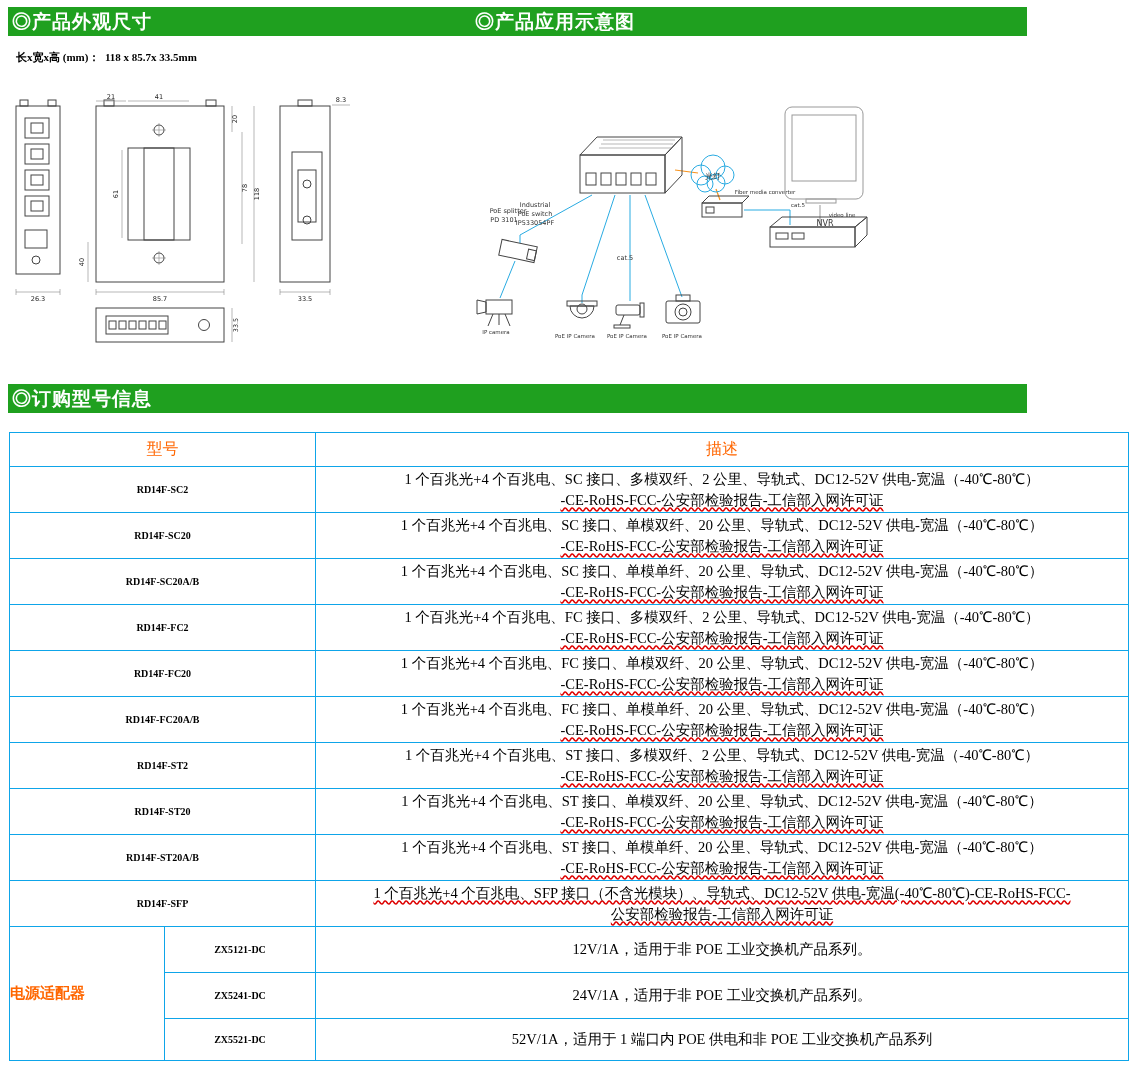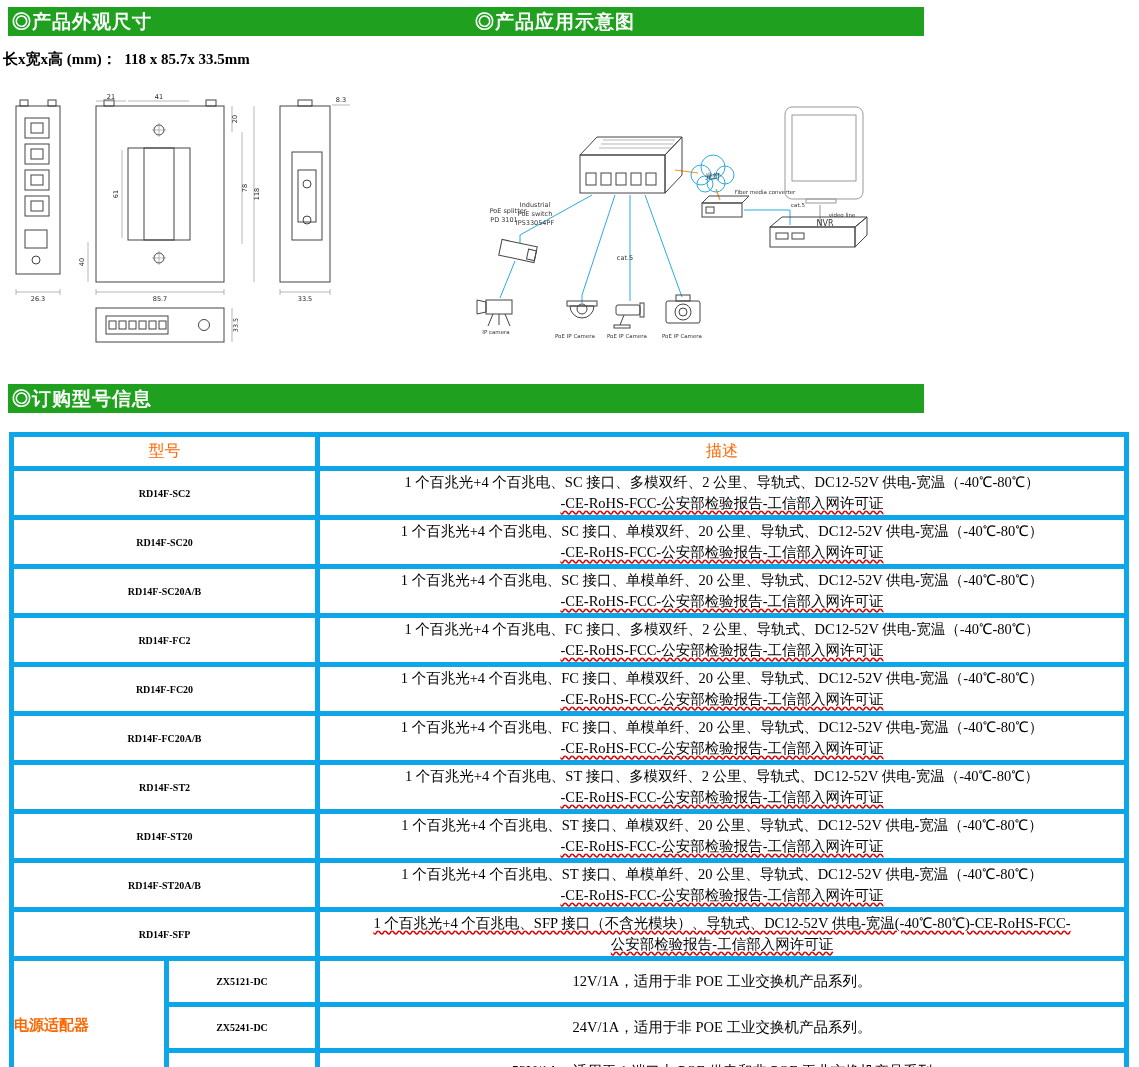--- a/index.html
+++ b/index.html
@@ -1,46 +1,46 @@
 <!DOCTYPE html>
 <html><head>
 <meta charset="utf-8">
 <style>
   * { margin:0; padding:0; box-sizing:border-box; }
   html,body { width:1139px; height:1067px; background:#fff; }
   body { position:relative; font-family:"Liberation Serif", serif; color:#000; overflow:hidden; }
 
-  .bar { position:absolute; left:8px; width:916px; height:29px; background:#1fa01f; }
+  .bar { position:absolute; left:8px; width:1019px; height:29px; background:#1fa01f; }
   .bar .t { position:absolute; top:0; color:#fff; font-family:"Liberation Sans", sans-serif;
             font-weight:700; font-size:19px; line-height:29px; letter-spacing:1px; white-space:nowrap; }
   #bar1 { top:7px; }
   #bar2 { top:384px;text-decoration:underline; }
   #sec1 { left:4px; }
   #sec2 { left:467px;text-align:center; }
   #sec3 { left:4px; }
 
-  .size-note { position:absolute; left:3px; top:50px; font-size:15px; font-weight:700; white-space:pre; }
+  .size-note { position:absolute; left:16px; top:50px; font-size:11px; font-weight:700; white-space:pre; }
 
   .drawings  { position:absolute; left:8px;  top:92px;  width:352px; height:256px; }
   .appdiagram{ position:absolute; left:420px; top:95px; width:500px; height:265px; }
 
   svg .dim { font-size:6.5px; fill:#222; stroke:none; font-family:"DejaVu Sans", sans-serif; text-anchor:middle; }
   svg .lbl { fill:#333; stroke:none; font-family:"DejaVu Sans", sans-serif; text-anchor:middle; }
   svg .lbl.s { font-size:5.5px; }
   svg .lbl.m { font-size:6.5px; }
   svg .lbl.l { font-size:8px; }
   svg .dimline { stroke:#888; stroke-width:0.6; fill:none; }
   svg .edge { stroke:#444; stroke-width:1; fill:none; }
   svg .blue { stroke:#29abe2; stroke-width:1; fill:none; }
   svg .orange { stroke:#f7931e; stroke-width:1.2; fill:none; }
   svg .gray { stroke:#999; stroke-width:1; fill:none; }
 
   table.order { position:absolute; left:9px; top:432px; width:1120px; border-collapse:collapse;
                 font-family:"Liberation Serif", serif; table-layout:fixed; }
-  table.order td { border:5px solid #0ea5e9; vertical-align:middle; }
+  table.order td { border:1px solid #0ea5e9; vertical-align:middle; }
   table.order .hd td { height:34px; text-align:center; color:#f60; font-size:16px; }
   table.order td.model { text-align:center; font-weight:700; font-size:10px; font-family:"Liberation Serif", serif; }
   table.order tr.mr td { height:46px; }
   table.order tr.pr td { height:46px; }
   table.order tr.pr-last td { height:42px; }
   table.order td.desc { font-size:14.5px; line-height:21px; padding:1px 8px; text-align:center; }
   table.order td.plabel { color:#f60; font-weight:700; font-size:15px; }
   .wavy { text-decoration-line:underline; text-decoration-style:wavy; text-decoration-color:#d00; text-underline-offset:2px; }
 </style>
 </head>

